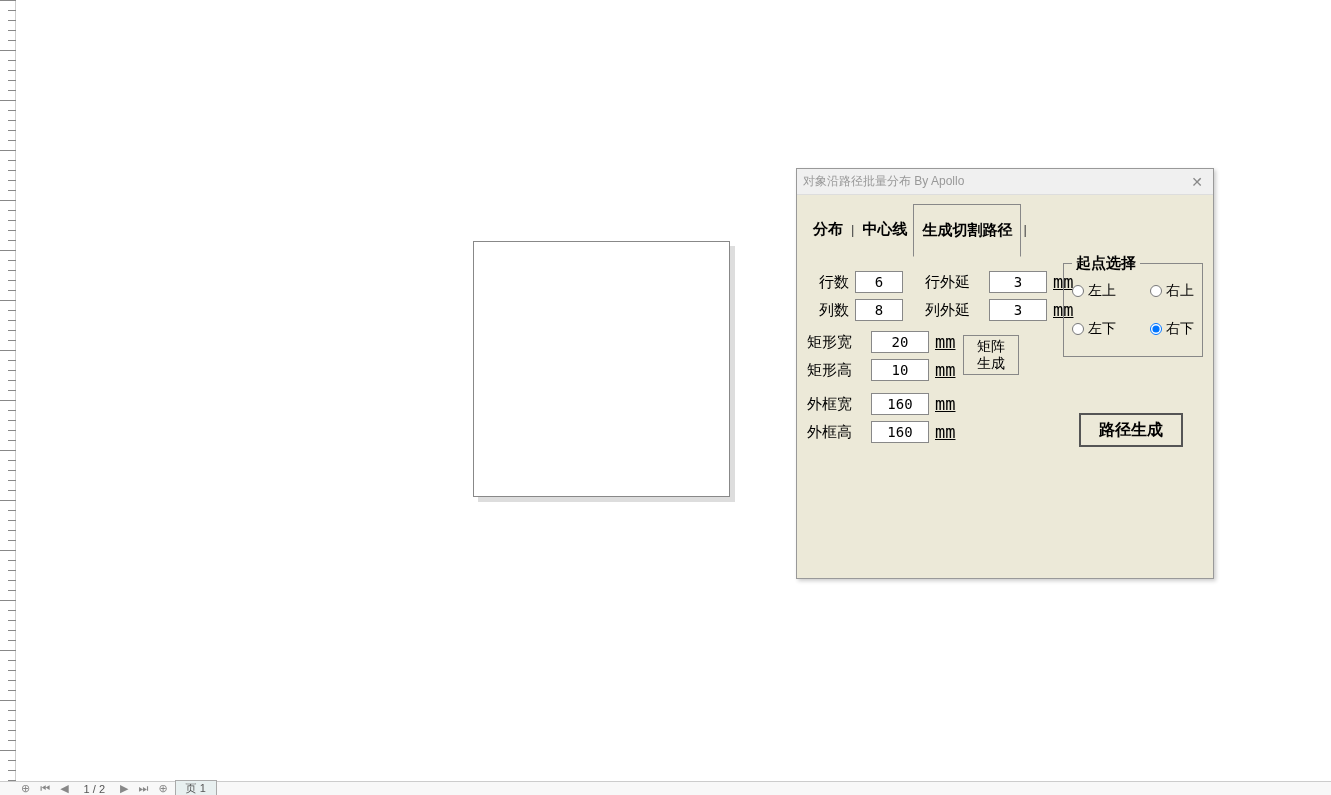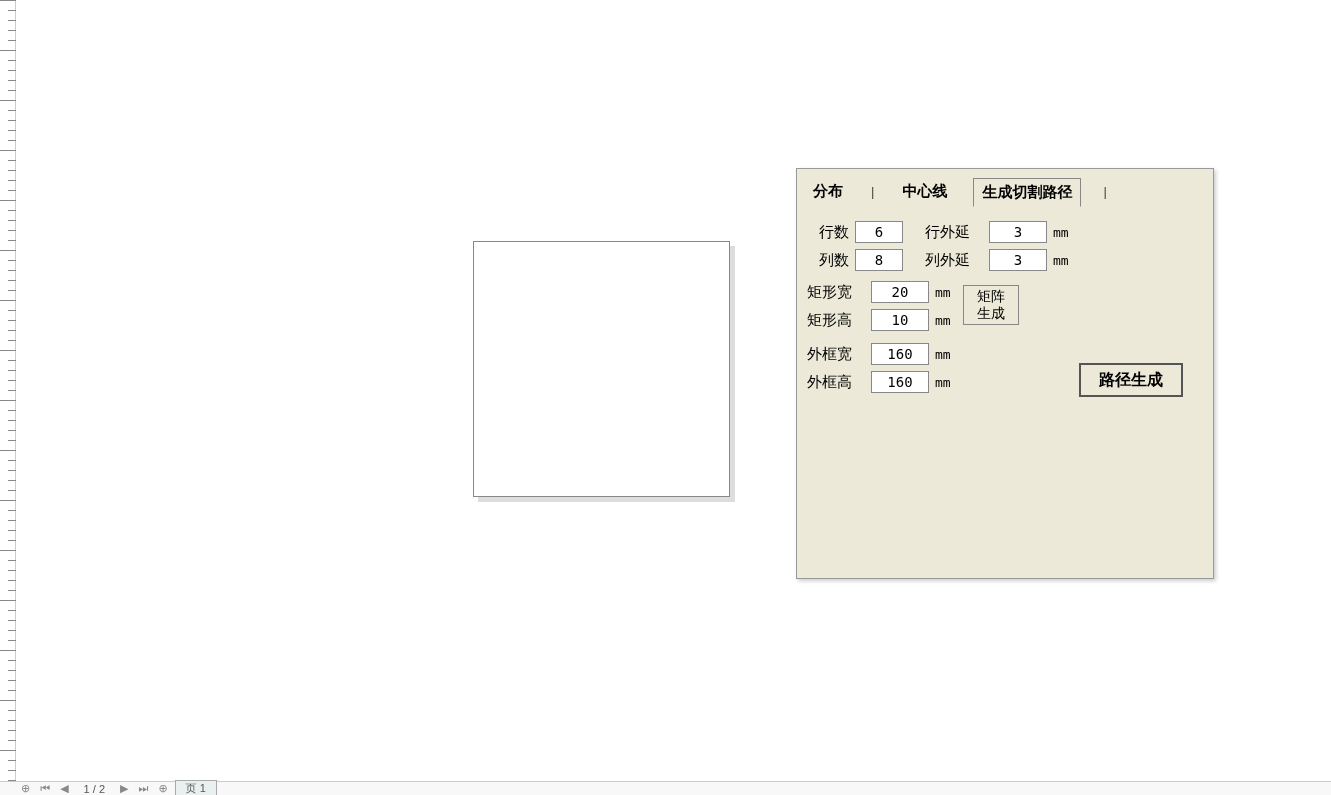--- a/index.html
+++ b/index.html
@@ -89,40 +89,39 @@
       padding: 8px 10px;
       position: relative;
     }
     
     
     .tabs {
       display: flex;
       align-items: center;
       border-bottom: 1px solid transparent;
       margin-bottom: 8px;
-      gap: 20px;
     }
     .tab {
       padding: 2px 6px;
       font-size: 15px;
       cursor: pointer;
       font-weight: bold;
     }
     .tab-sep {
       color: #444;
       padding: 0 2px;
       font-weight: normal;
     }
     .tab-active {
       background: #ece9d8;
       border: 1px solid #888;
       border-bottom: 1px solid #ece9d8;
       position: relative;
       top: 1px;
-      padding: 4px 8px;
+      padding: 16px 8px;
     }
     
     
     .form-area {
       padding-top: 6px;
       position: relative;
     }
     .row {
       display: flex;
       align-items: center;
@@ -144,23 +143,24 @@
       border: 1px solid #888;
       background: #fff;
       font-size: 14px;
       text-align: center;
       font-family: monospace;
     }
     .input-wide {
       width: 58px;
     }
     .unit {
-      font-size: 13px;
+      font-size: 17px;
       font-family: monospace;
       width: 22px;
+      text-decoration: underline;
     }
     
     
     .fieldset {
       position: absolute;
       right: 0px;
       top: -2px;
       width: 140px;
       height: 94px;
       border: 1px solid #888;
@@ -340,20 +340,24 @@
     <div class="ruler-tick" style="top: 760px;"></div>
     <div class="ruler-tick" style="top: 770px;"></div>
     <div class="ruler-tick" style="top: 780px;"></div>
     <div class="ruler-tick" style="top: 790px;"></div>
   </div>
 
 <div class="canvas-rect-shadow"></div>
 <div class="canvas-rect"></div>
 
 <div class="dialog">
+  <div class="dialog-titlebar">
+    <span class="dialog-title">对象沿路径批量分布 By Apollo</span>
+    <span class="dialog-close">✕</span>
+  </div>
   <div class="dialog-body">
 
     <div class="tabs">
       <span class="tab">分布</span>
       <span class="tab-sep">|</span>
       <span class="tab">中心线</span>
       <span class="tab tab-active">生成切割路径</span>
       <span class="tab-sep">|</span>
     </div>
 
@@ -370,20 +374,43 @@
 
       <div class="row">
         <span class="label">列数</span>
         <input class="input" value="8" style="">
         <span style="width:10px"></span>
         <span class="label-wide">列外延</span>
         <input class="input input-wide" value="3" style="">
         <span class="unit">mm</span>
       </div>
 
+      <div class="fieldset">
+        <span class="fieldset-legend">起点选择</span>
+        <div class="radio-row">
+          <label class="radio-item">
+            <input type="radio" name="startpt" class="radio" style="">
+            <span>左上</span>
+          </label>
+          <label class="radio-item">
+            <input type="radio" name="startpt" class="radio" style="">
+            <span>右上</span>
+          </label>
+        </div>
+        <div class="radio-row" style="margin-top:20px">
+          <label class="radio-item">
+            <input type="radio" name="startpt" class="radio" style="">
+            <span>左下</span>
+          </label>
+          <label class="radio-item">
+            <input type="radio" name="startpt" class="radio" checked="" style="">
+            <span>右下</span>
+          </label>
+        </div>
+      </div>
 
       <div class="section2">
         <div class="row">
           <span class="label-wide">矩形宽</span>
           <input class="input input-wide" value="20" style="">
           <span class="unit">mm</span>
         </div>
         <div class="row">
           <span class="label-wide">矩形高</span>
           <input class="input input-wide" value="10" style="">

